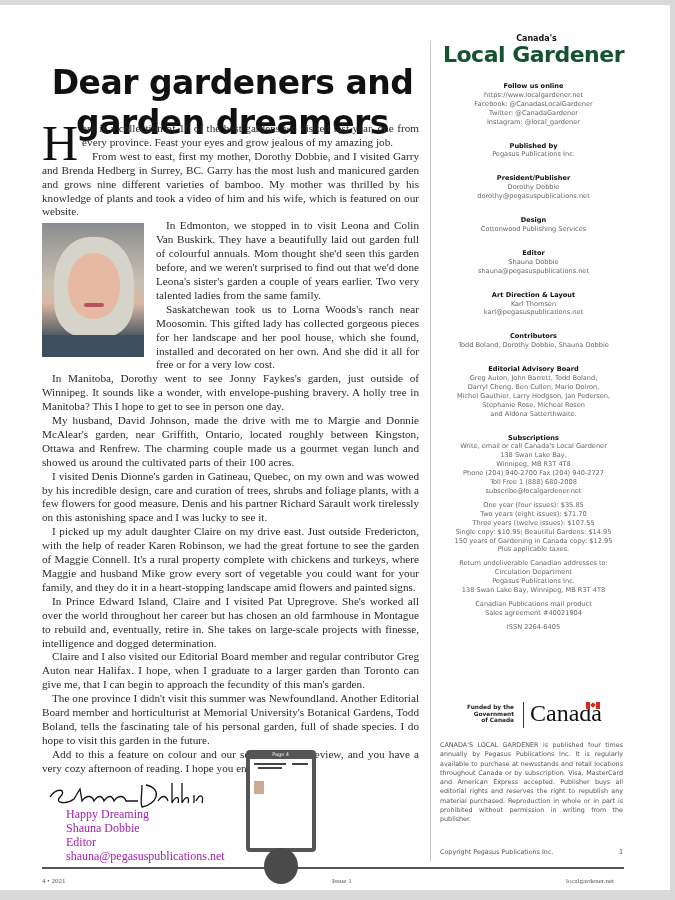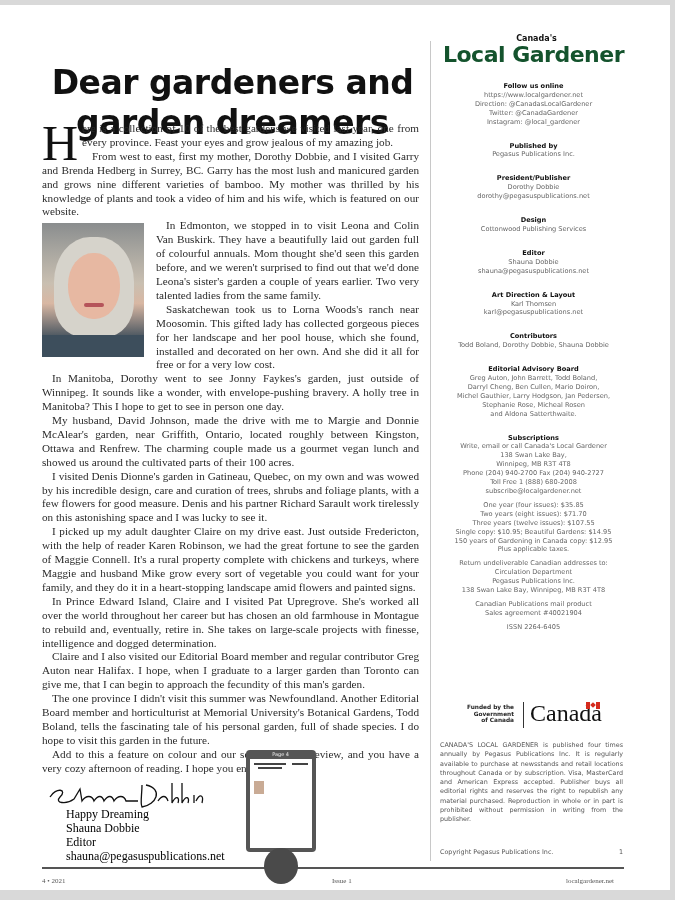--- a/index.html
+++ b/index.html
@@ -9,21 +9,21 @@
   .body-text { position:absolute; left:42px; top:117px; width:377px; font-size:11.2px; line-height:13.9px; color:#2a2a2a; text-align:justify; }
   .body-text p { margin:0; text-indent:10px; }
   .body-text p.first { text-indent:0; }
   .dropcap { float:left; font-size:50px; line-height:38px; margin:2px 4px 0 0; color:#111; }
   .photo { float:left; width:102px; height:134px; margin:4px 12px 2px 0; background:linear-gradient(180deg,#8a8d8e 0%, #a7a59f 20%, #c9bfb1 45%, #d8b7a3 60%, #4a5660 85%, #3b4754 100%); position:relative; overflow:hidden; }
   .photo .hair { position:absolute; left:12px; top:14px; width:80px; height:100px; background:#d6d3cb; border-radius:45% 45% 35% 35%; }
   .photo .face { position:absolute; left:26px; top:30px; width:52px; height:66px; background:#e7b8a2; border-radius:48%; }
   .photo .mouth { position:absolute; left:42px; top:80px; width:20px; height:4px; background:#b5545a; border-radius:3px; }
   .photo .shirt { position:absolute; left:0; top:112px; width:102px; height:30px; background:#3d4e5c; }
   .signature { position:absolute; left:46px; top:772px; width:160px; height:34px; }
-  .signoff { position:absolute; left:66px; top:802px; font-size:12px; line-height:14px; color:#000000; }
+  .signoff { position:absolute; left:66px; top:802px; font-size:12px; line-height:14px; color:#a21caf; }
   .vdivider { position:absolute; left:430px; top:36px; width:1px; height:820px; background:#c8c8c8; }
   .masthead { position:absolute; left:436px; top:30px; width:195px; text-align:center; font-family:"DejaVu Sans", sans-serif; color:#444; font-size:6.6px; line-height:8.9px; }
   .brand-small { font-size:8px; font-weight:bold; color:#111; line-height:8px; text-align:center; padding-left:6px; }
   .brand { font-size:22px; font-weight:bold; color:#14532d; line-height:24px; letter-spacing:-0.5px; margin-bottom:4px; }
   .mh-head { font-weight:bold; color:#111; margin-top:15px; }
   .mh-line { color:#666; }
   .mh-block { margin-top:5px; }
   .funded { position:absolute; left:456px; top:697px; width:170px; height:30px; }
   .funded .ftext { position:absolute; left:0; top:2px; width:58px; text-align:right; font-family:"DejaVu Sans", sans-serif; font-size:5.8px; line-height:6.5px; color:#222; font-weight:bold; }
   .funded .fbar { position:absolute; left:67px; top:0; width:1px; height:26px; background:#333; }
@@ -81,21 +81,21 @@
 
   <div class="vdivider"></div>
 
   <div class="masthead">
     <div class="brand-small">Canada's</div>
     <div class="brand">Local Gardener</div>
     <div id="mh-sections">
         <div class="mh-block">
           <div class="mh-head">Follow us online</div>
           <div class="mh-line">https://www.localgardener.net</div>
-          <div class="mh-line">Direction: @CanadasLocalGardener</div>
+          <div class="mh-line">Facebook: @CanadasLocalGardener</div>
           <div class="mh-line">Twitter: @CanadaGardener</div>
           <div class="mh-line">Instagram: @local_gardener</div>
         </div>
         <div class="mh-block">
           <div class="mh-head">Published by</div>
           <div class="mh-line">Pegasus Publications Inc.</div>
         </div>
         <div class="mh-block">
           <div class="mh-head">President/Publisher</div>
           <div class="mh-line">Dorothy Dobbie</div>

